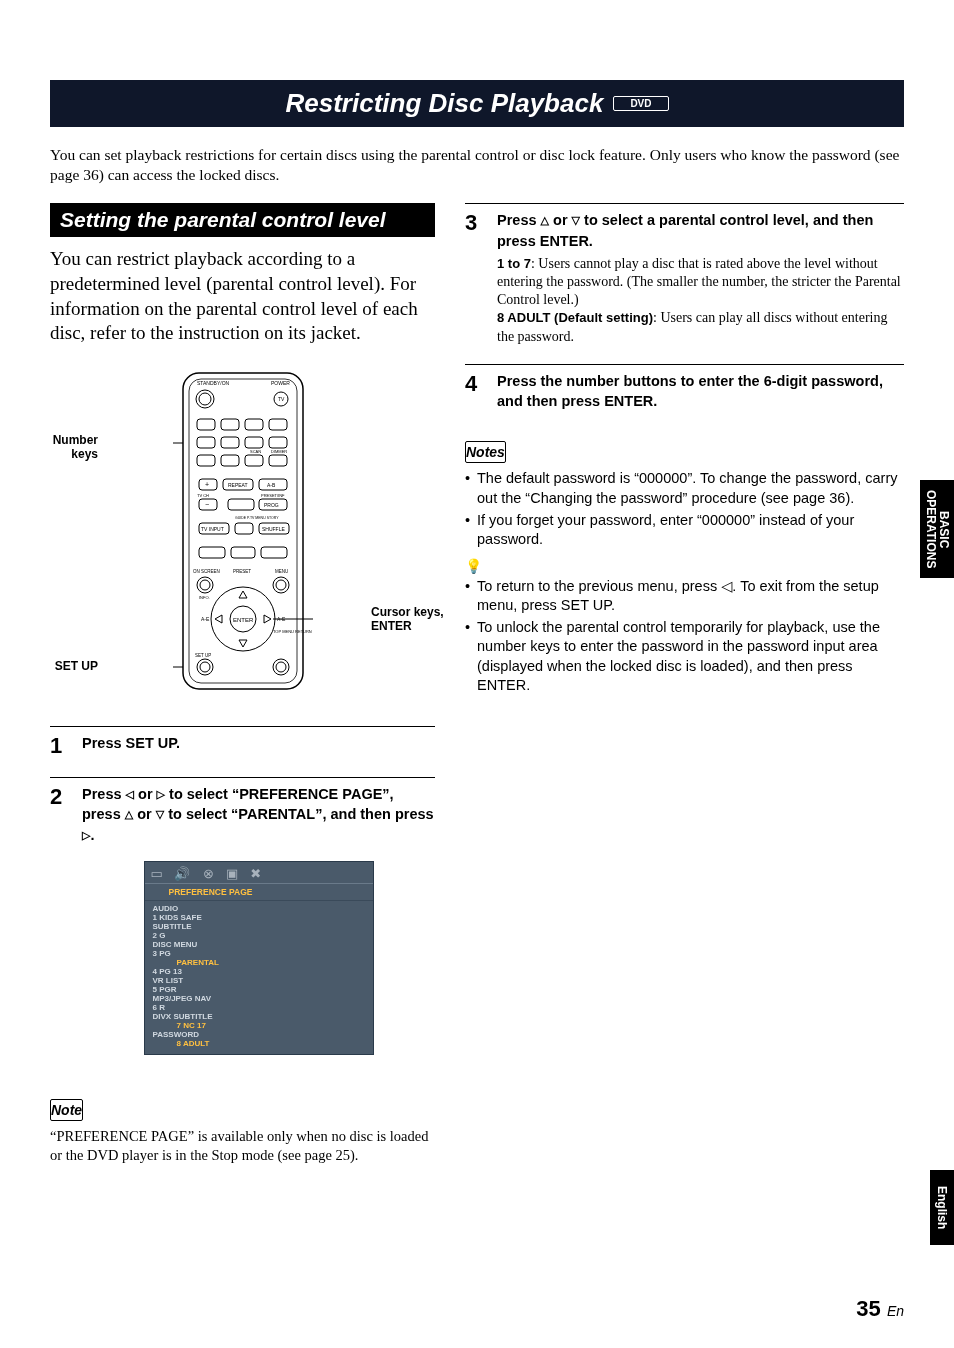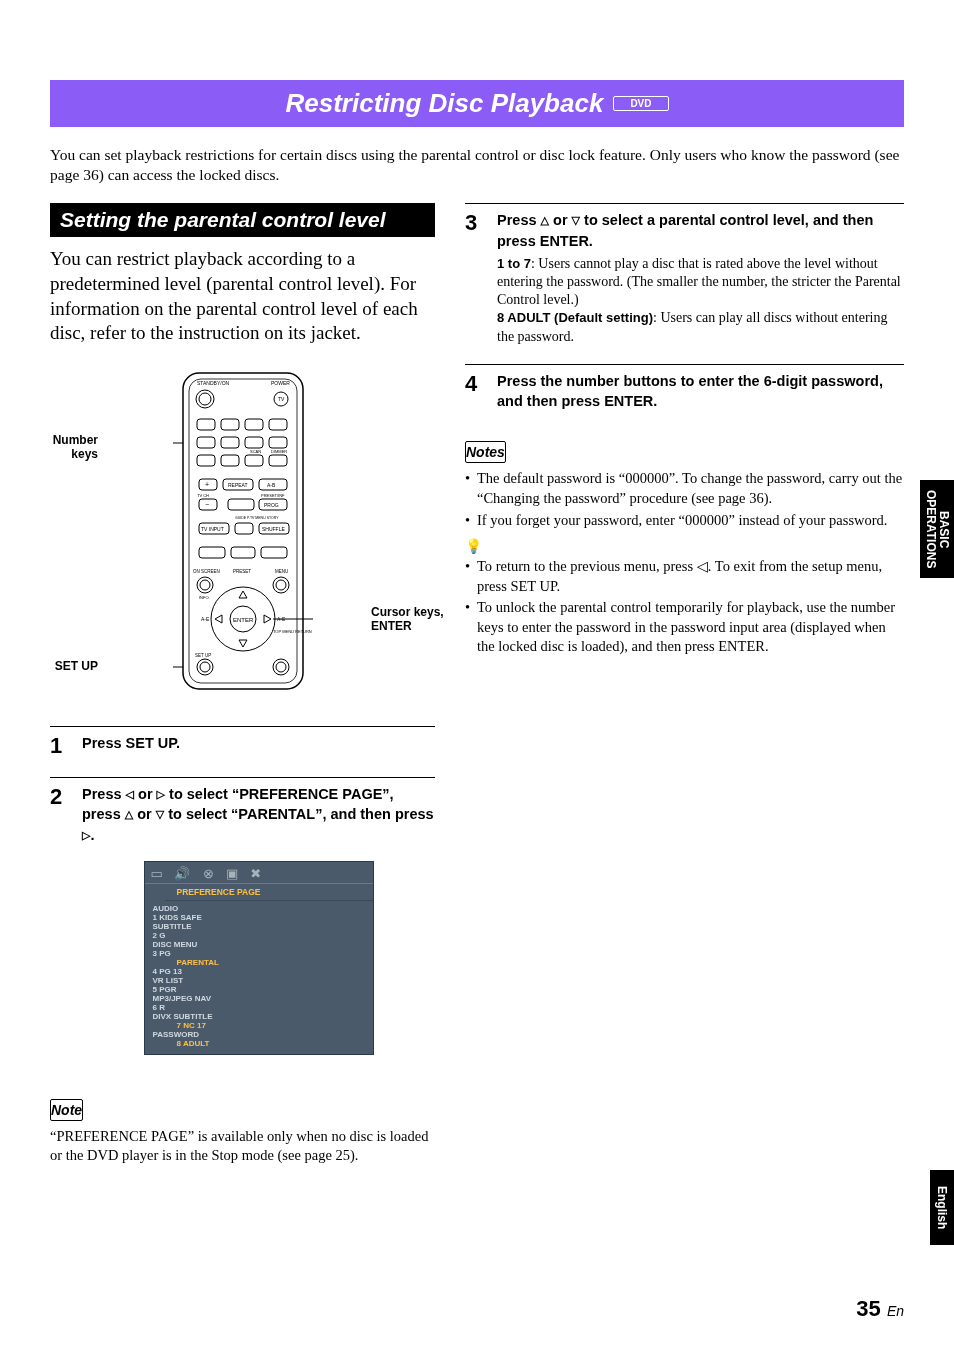--- a/index.html
+++ b/index.html
@@ -6,21 +6,21 @@
   body {
     font-family: "Times New Roman", Times, serif;
     width: 954px;
     height: 1348px;
     background: #fff;
     color: #000;
     position: relative;
     padding: 80px 50px 40px 50px;
   }
   .title-bar {
-    background: #8b5cf6;
+    background: #0f172a;
     color: #fff;
     text-align: center;
     padding: 8px 0;
     margin-bottom: 18px;
     display: flex;
     justify-content: center;
     align-items: center;
     gap: 10px;
   }
   .title-bar h1 {
@@ -117,21 +117,21 @@
     padding: 2px 0;
     border: 1px solid #000;
     display: inline-block;
     border-radius: 2px;
     margin-bottom: 6px;
     margin-top: 8px;
     background: #fff;
   }
   .bullet-list {
     list-style: none;
-    font-family: Liberation Serif, serif;
+    font-family: Liberation Sans, sans-serif;
     font-size: 14.5px;
     line-height: 1.35;
   }
   .bullet-list li {
     position: relative;
     padding-left: 12px;
     margin-bottom: 2px;
   }
   .bullet-list li::before {
     content: "•";
@@ -156,24 +156,23 @@
   .osd-tabs {
     display: flex;
     padding: 4px 6px 2px 6px;
     gap: 12px;
     border-bottom: 1px solid #6a7a8a;
   }
   .osd-tabs span { opacity: .7; font-size: 13px; }
   .osd-title {
     font-weight: bold;
     color: #ffc040;
-    padding: 3px 12px;
+    padding: 3px 24px;
     font-size: 8.5px;
     border-bottom: 1px solid #3a4a5a;
-    margin-left: 20px;
   }
   .osd-grid {
     display: grid;
     grid-template-columns: 1fr;
     padding: 3px 8px 6px 8px;
     column-gap: 6px;
     row-gap: 0px;
     font-weight: bold;
     font-size: 8px;
   }

